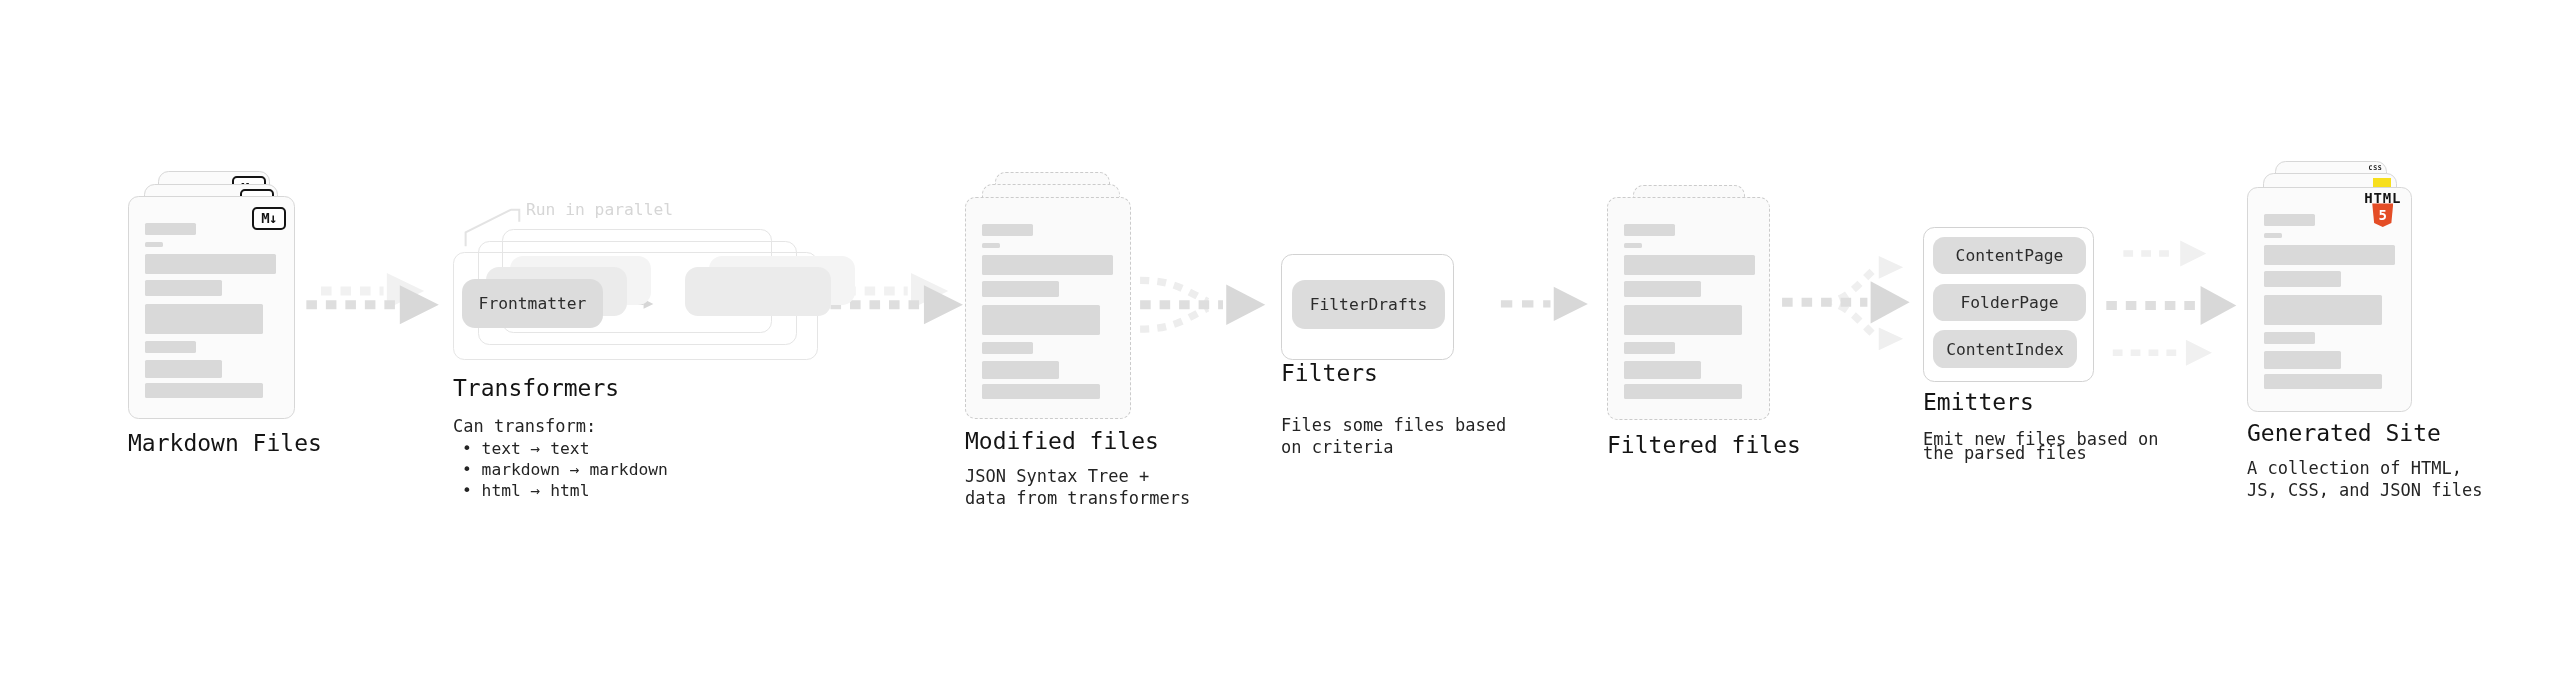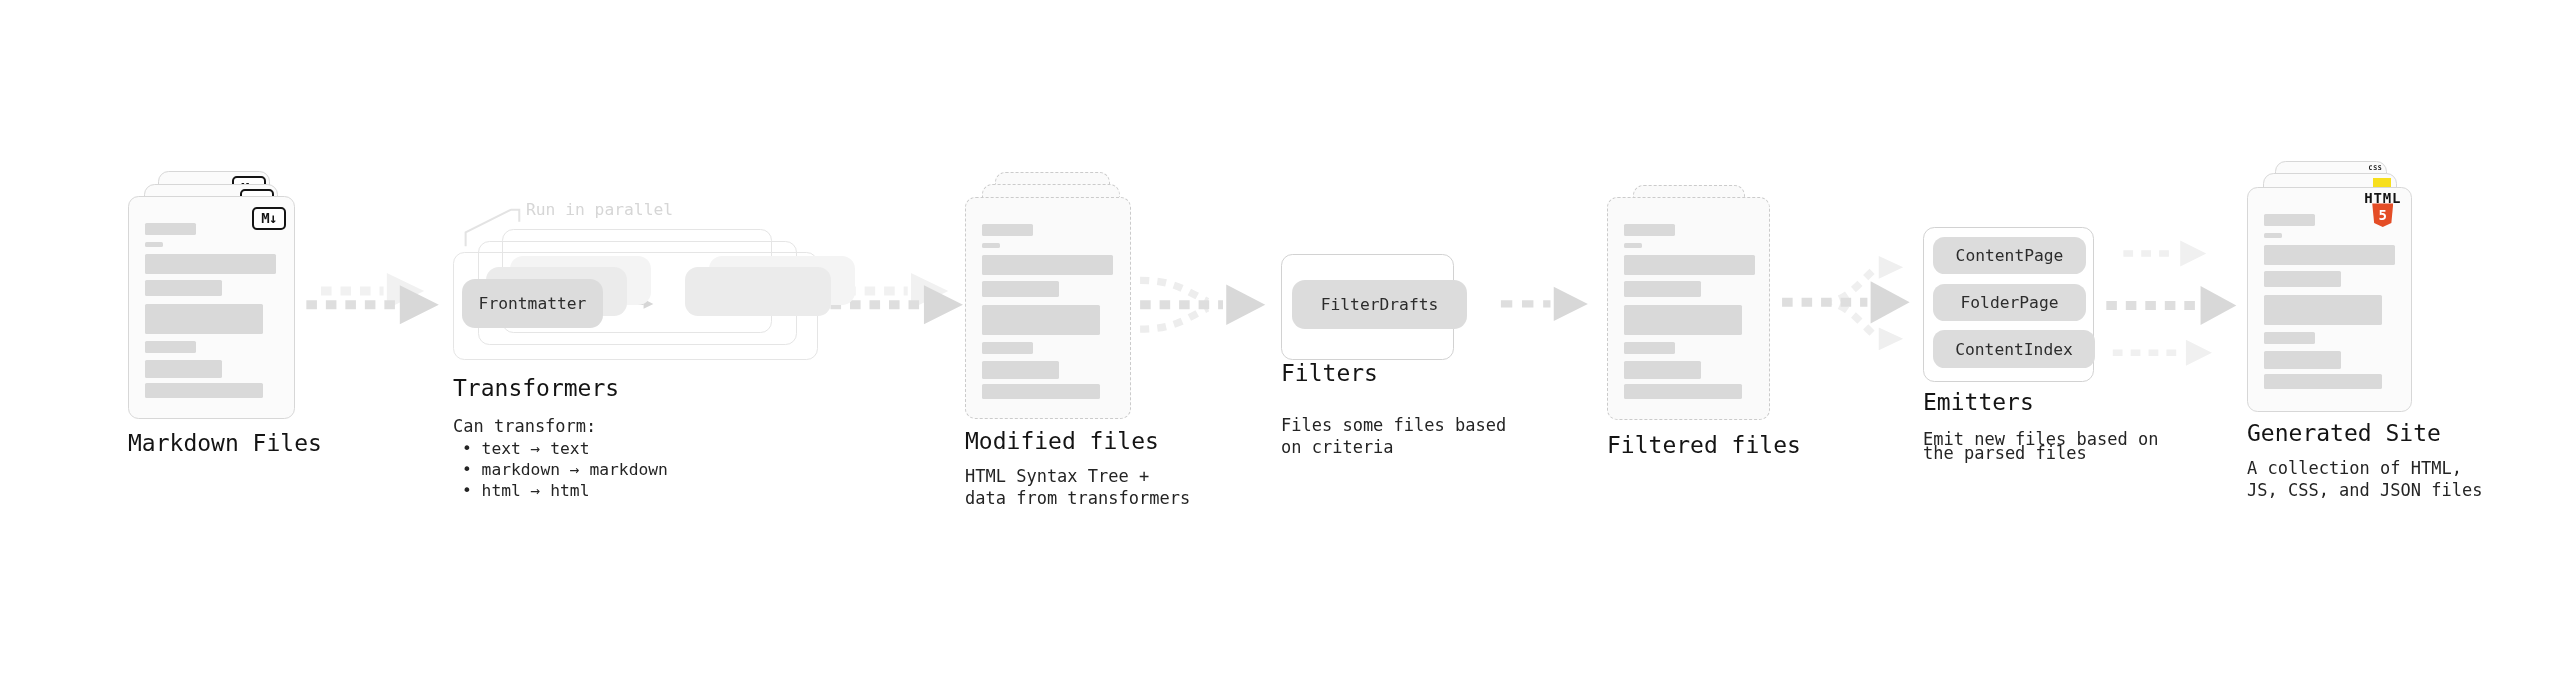--- a/index.html
+++ b/index.html
@@ -155,46 +155,46 @@
     <div class="bar b1"></div>
     <div class="bar b2"></div>
     <div class="bar b3"></div>
     <div class="bar b4"></div>
     <div class="bar b5"></div>
     <div class="bar b6"></div>
     <div class="bar b7"></div>
     <div class="bar b8"></div>
   </div>
   <div class="label" style="left:965px;top:428px;">Modified files</div>
-  <div class="cap" style="left:965px;top:465px;">HTML Syntax Tree +</div>
+  <div class="cap" style="left:965px;top:465px;">JSON Syntax Tree +</div>
   <div class="cap" style="left:965px;top:487px;">data from transformers</div>
 
   <div class="wbox" style="left:1281px;top:254px;width:173px;height:106px;"></div>
-  <div class="pill" style="left:1292px;top:280px;width:175px;height:49px;">FilterDrafts</div>
+  <div class="pill" style="left:1292px;top:280px;width:153px;height:49px;">FilterDrafts</div>
   <div class="label" style="left:1281px;top:360px;">Filters</div>
   <div class="cap" style="left:1281px;top:414px;">Files some files based</div>
   <div class="cap" style="left:1281px;top:436px;">on criteria</div>
 
   <div class="card dashed" style="left:1633px;top:185px;width:112px;height:81px;"></div>
   <div class="card dashed" style="left:1607px;top:197px;width:163px;height:223px;">
     <div class="bar b1"></div>
     <div class="bar b2"></div>
     <div class="bar b3"></div>
     <div class="bar b4"></div>
     <div class="bar b5"></div>
     <div class="bar b6"></div>
     <div class="bar b7"></div>
     <div class="bar b8"></div>
   </div>
   <div class="label" style="left:1607px;top:432px;">Filtered files</div>
 
   <div class="wbox" style="left:1923px;top:227px;width:171px;height:155px;"></div>
   <div class="pill" style="left:1933px;top:237px;width:153px;height:37px;border-radius:11.4px;">ContentPage</div>
   <div class="pill" style="left:1933px;top:284px;width:153px;height:37px;border-radius:11.4px;">FolderPage</div>
-  <div class="pill" style="left:1933px;top:330px;width:162px;height:38px;border-radius:11.4px;">ContentIndex</div>
+  <div class="pill" style="left:1933px;top:330px;width:144px;height:38px;border-radius:11.4px;">ContentIndex</div>
   <div class="label" style="left:1923px;top:389px;">Emitters</div>
   <div class="cap" style="left:1923px;top:428px;">Emit new files based on</div>
   <div class="cap" style="left:1923px;top:442px;">the parsed files</div>
 
   <div class="card" style="left:2275px;top:161px;width:112px;height:98px;">
     <div class="cssbadge" style="right:0;top:3.3px;">
       <div class="txt">CSS</div>
       <div class="ubar"></div>
     </div>
   </div>

